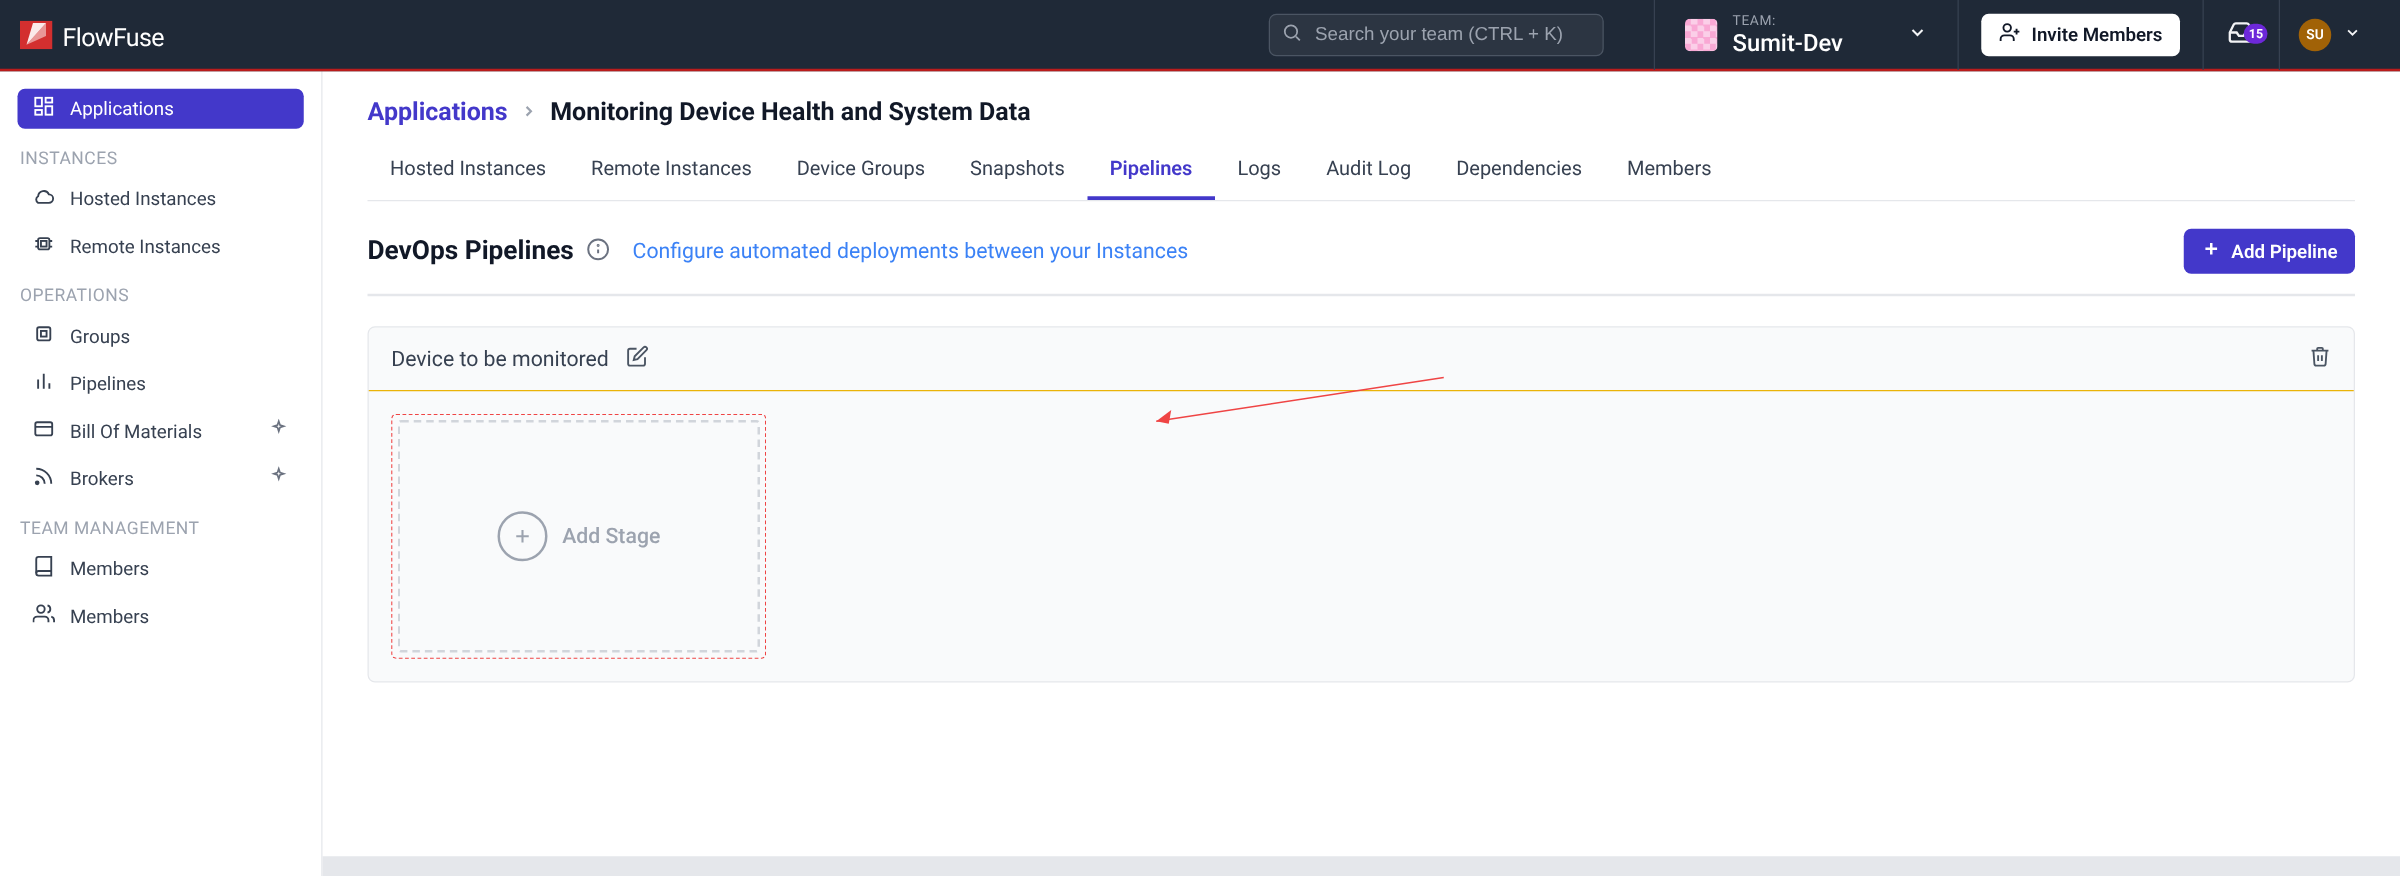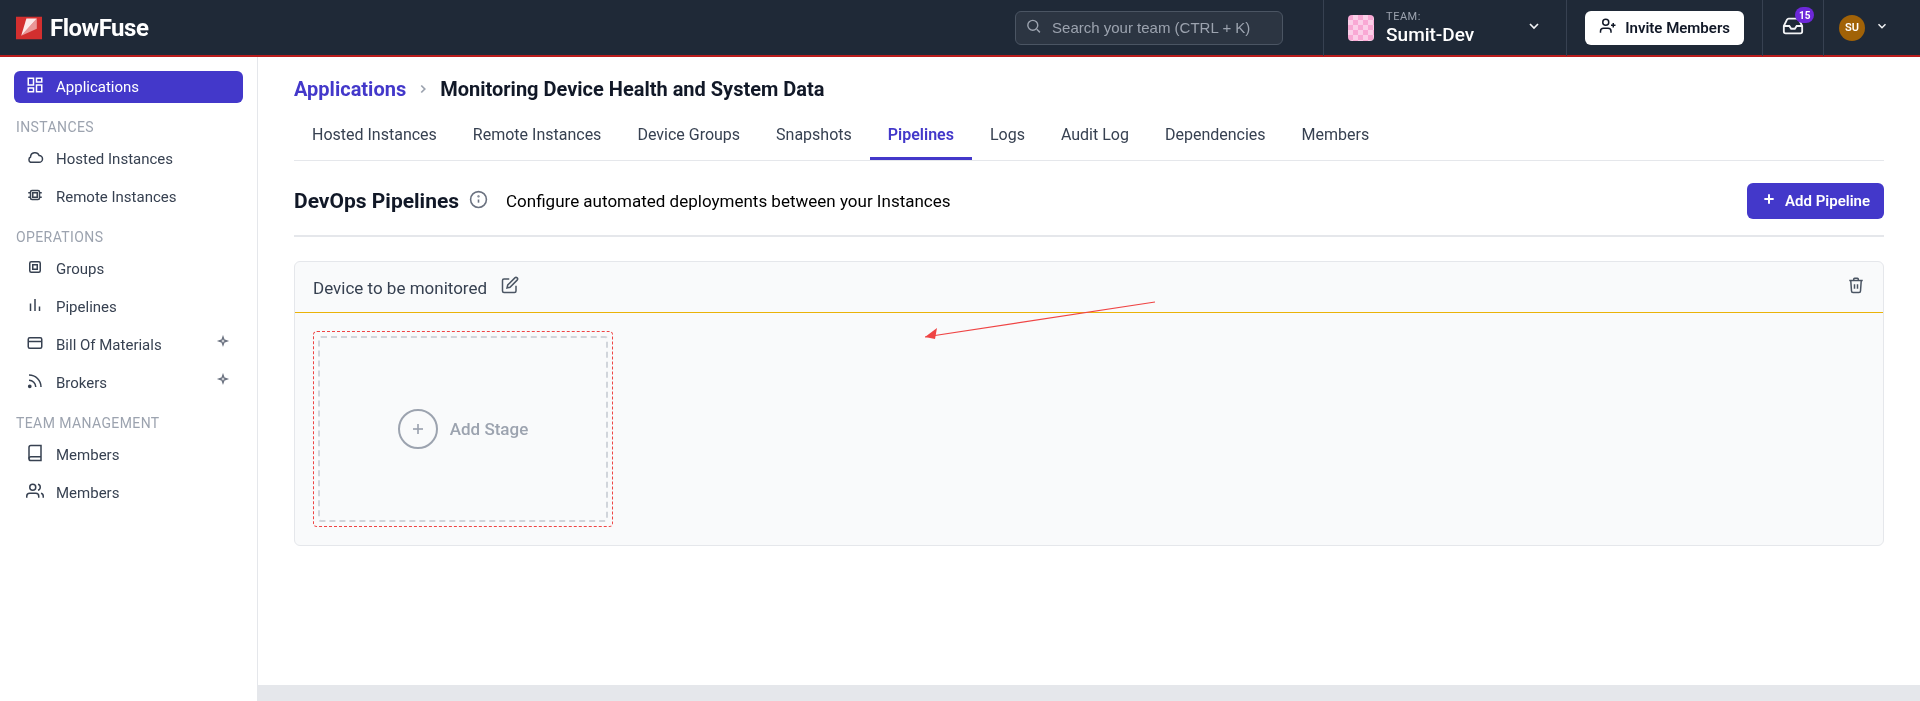--- a/index.html
+++ b/index.html
@@ -19,24 +19,24 @@
   background: #1F2937;
   border-bottom: 2px solid #b91c1c;
   display: flex;
   align-items: center;
   padding: 0 16px 0 16px;
   color: #fff;
   position: relative;
 }
 .logo {
   display: flex;
-  align-items: center;
+  align-items: flex-end;
   gap: 8px;
-  font-size: 24px;
-  font-weight: 700;
+  font-size: 20px;
+  font-weight: 400;
   letter-spacing: -0.5px;
 }
 .logo-mark {
   width: 26px;
   height: 28px;
   display: inline-block;
 }
 .spacer { flex: 1; }
 .search-wrap {
   position: relative;
@@ -86,21 +86,21 @@
   width: 60px;
   display:flex;
   align-items:center;
   justify-content:center;
   height:57px;
   position:relative;
   cursor:pointer;
 }
 .badge {
   position:absolute;
-  top:8px; left:32px;
+  top:20px; left:32px;
   background:#6d28d9;
   color:#fff;
   font-size:10px;
   font-weight:700;
   min-width:18px; height:16px;
   border-radius:8px;
   display:flex;align-items:center;justify-content:center;
   padding:0 4px;
 }
 .avatar-circle {
@@ -166,21 +166,21 @@
 }
 .tab.active { color:#4338ca; font-weight:600; border-bottom-color:#4338ca; }
 
 .section-head {
   display:flex;align-items:center;gap:10px;
   padding: 22px 0 16px;
   border-bottom: 2px solid #e5e7eb;
 }
 .section-title { font-size:21px; font-weight:700; color:#111827; }
 .info-icon { color:#6b7280; }
-.section-desc { color:#000000; font-size:17px; margin-left:8px; }
+.section-desc { color:#3b82f6; font-size:17px; margin-left:8px; }
 .right-actions { margin-left:auto; }
 .primary-btn {
   display:flex;align-items:center;gap:8px;
   background:#4338ca;color:#fff;
   border-radius:6px;
   padding:8px 14px;
   font-size:15px;font-weight:600;
   cursor:pointer;
 }
 

